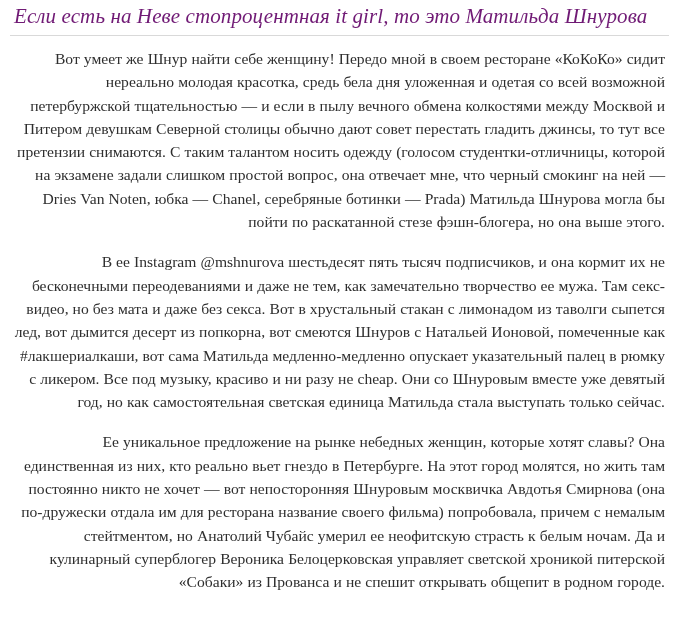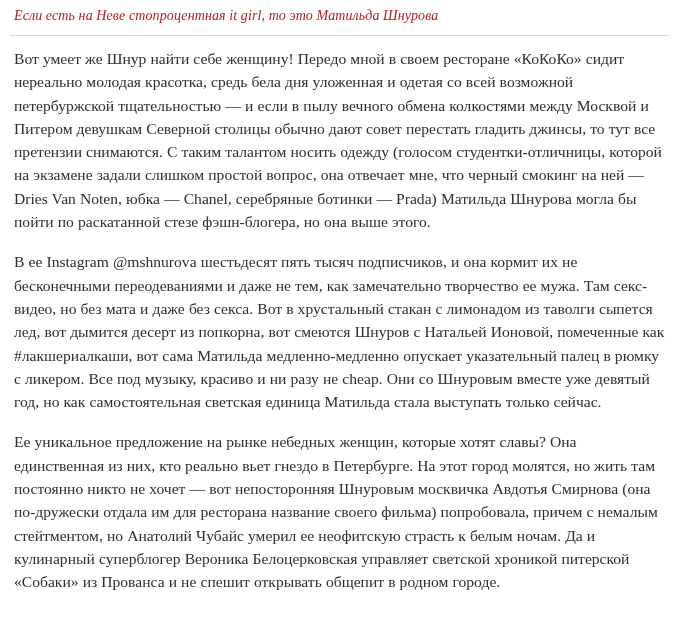--- a/index.html
+++ b/index.html
@@ -26,23 +26,23 @@
   }
 
   
   .headline-wrap {
     padding: 6px 10px 0 14px;
   }
   .headline {
     font-family: "Liberation Serif", "DejaVu Serif", serif;
     font-style: italic;
     font-weight: 400;
-    font-size: 14px;
+    font-size: 21px;
     line-height: 20px;
-    color: #b91c1c;
+    color: #701a75;
     letter-spacing: 0.1px;
     white-space: nowrap;
   }
 
   
   .divider {
     margin: 9px 8px 0 10px;
     height: 1px;
     background: #d9d9d9;
     border: 0;
@@ -53,21 +53,21 @@
   
   .article-body {
     padding: 11px 12px 0 14px;
   }
   .para {
     font-family: "Liberation Serif", "DejaVu Serif", serif;
     font-size: 15.6px;
     line-height: 23.3px;
     color: #2e2e2e;
     margin: 0 0 17px 0;
-    text-align: left;
+    text-align: right;
     word-spacing: 0.2px;
   }
   .para:last-child {
     margin-bottom: 18px;
   }
 </style>
 </head>
 <body>
 
 <div class="page">

